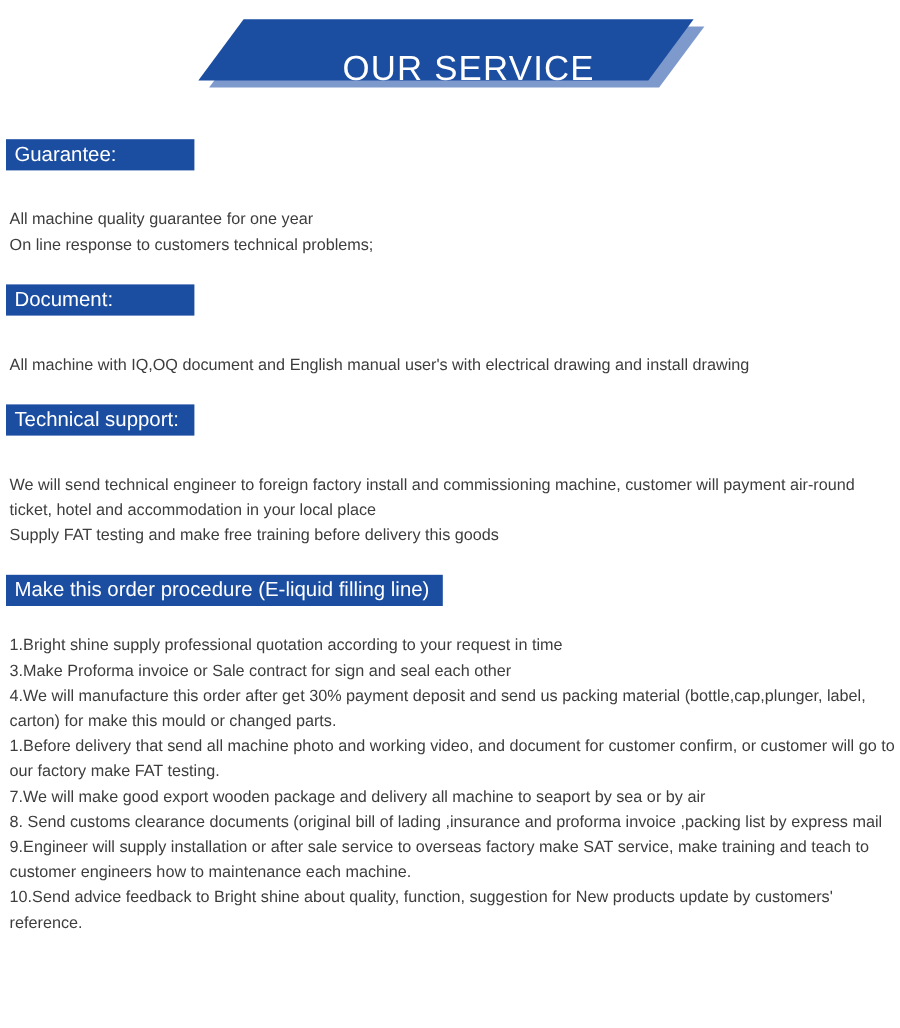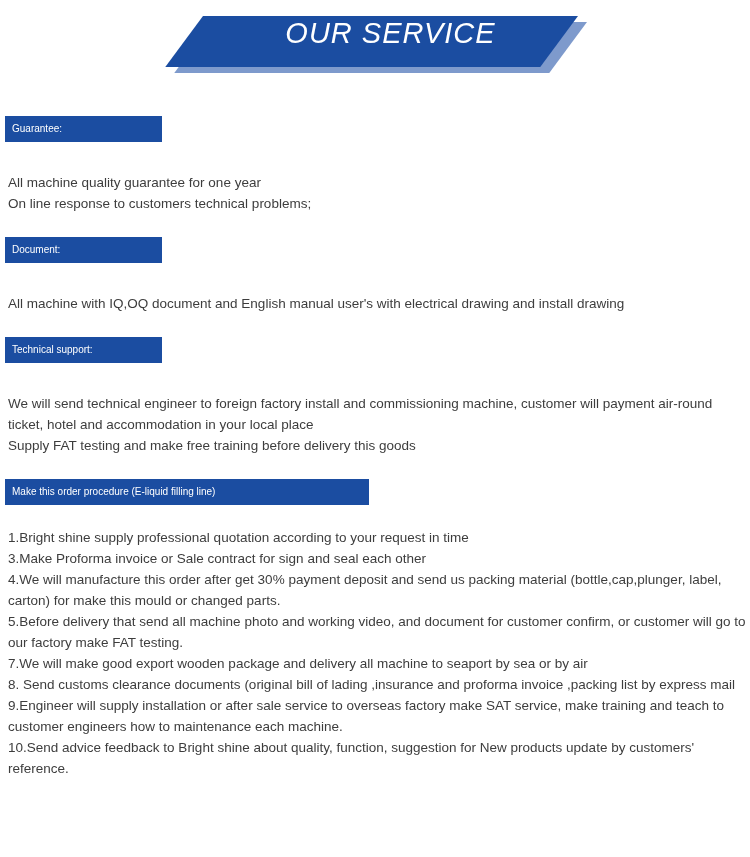--- a/index.html
+++ b/index.html
@@ -37,42 +37,41 @@
     top: 16px;
     width: 375px;
     height: 51px;
     background: #1b4da1;
     transform: skewX(-36.5deg);
     transform-origin: 0 0;
   }
   .banner-title {
     position: absolute;
     left: 203px;
-    top: 8px;
+    top: 33px;
     width: 375px;
     height: 51px;
     display: flex;
     align-items: center;
     justify-content: center;
     color: #ffffff;
     font-size: 29px;
     letter-spacing: 1px;
     white-space: nowrap;
-    font-style: italic;
   }
 
   
   .section-bar {
     box-sizing: border-box;
     margin: 23px 0 0 5px;
     width: 157px;
     height: 26px;
     background: #1b4da1;
     color: #ffffff;
-    font-size: 10px;
+    font-size: 17px;
     line-height: 16px;
     padding: 5px 8px 5px 7px;
     white-space: nowrap;
   }
   .section-bar.wide {
     width: 364px;
   }
 
   
   .section-body {
@@ -116,18 +115,18 @@
 <div class="section-body">
   <p>We will send technical engineer to foreign factory install and commissioning machine, customer will payment air-round ticket, hotel and accommodation in your local place</p>
   <p>Supply FAT testing and make free training before delivery this goods</p>
 </div>
 
 <div class="section-bar wide">Make this order procedure (E-liquid filling line)</div>
 <div class="procedure-list">
   <p>1.Bright shine supply professional quotation according to your request in time</p>
   <p>3.Make Proforma invoice or Sale contract for sign and seal each other</p>
   <p>4.We will manufacture this order after get 30% payment deposit and send us packing material (bottle,cap,plunger, label, carton) for make this mould or changed parts.</p>
-  <p>5.Before delivery that send all machine photo and working video, and document for customer confirm, or customer will go to our factory make FAT testing.</p>
+  <p>1.Before delivery that send all machine photo and working video, and document for customer confirm, or customer will go to our factory make FAT testing.</p>
   <p>7.We will make good export wooden package and delivery all machine to seaport by sea or by air</p>
   <p>8. Send customs clearance documents (original bill of lading ,insurance and proforma invoice ,packing list by express mail</p>
   <p>9.Engineer will supply installation or after sale service to overseas factory make SAT service, make training and teach to customer engineers how to maintenance each machine.</p>
   <p>10.Send advice feedback to Bright shine about quality, function, suggestion for New products update by customers' reference.</p>
 </div>
 
 </body></html>

